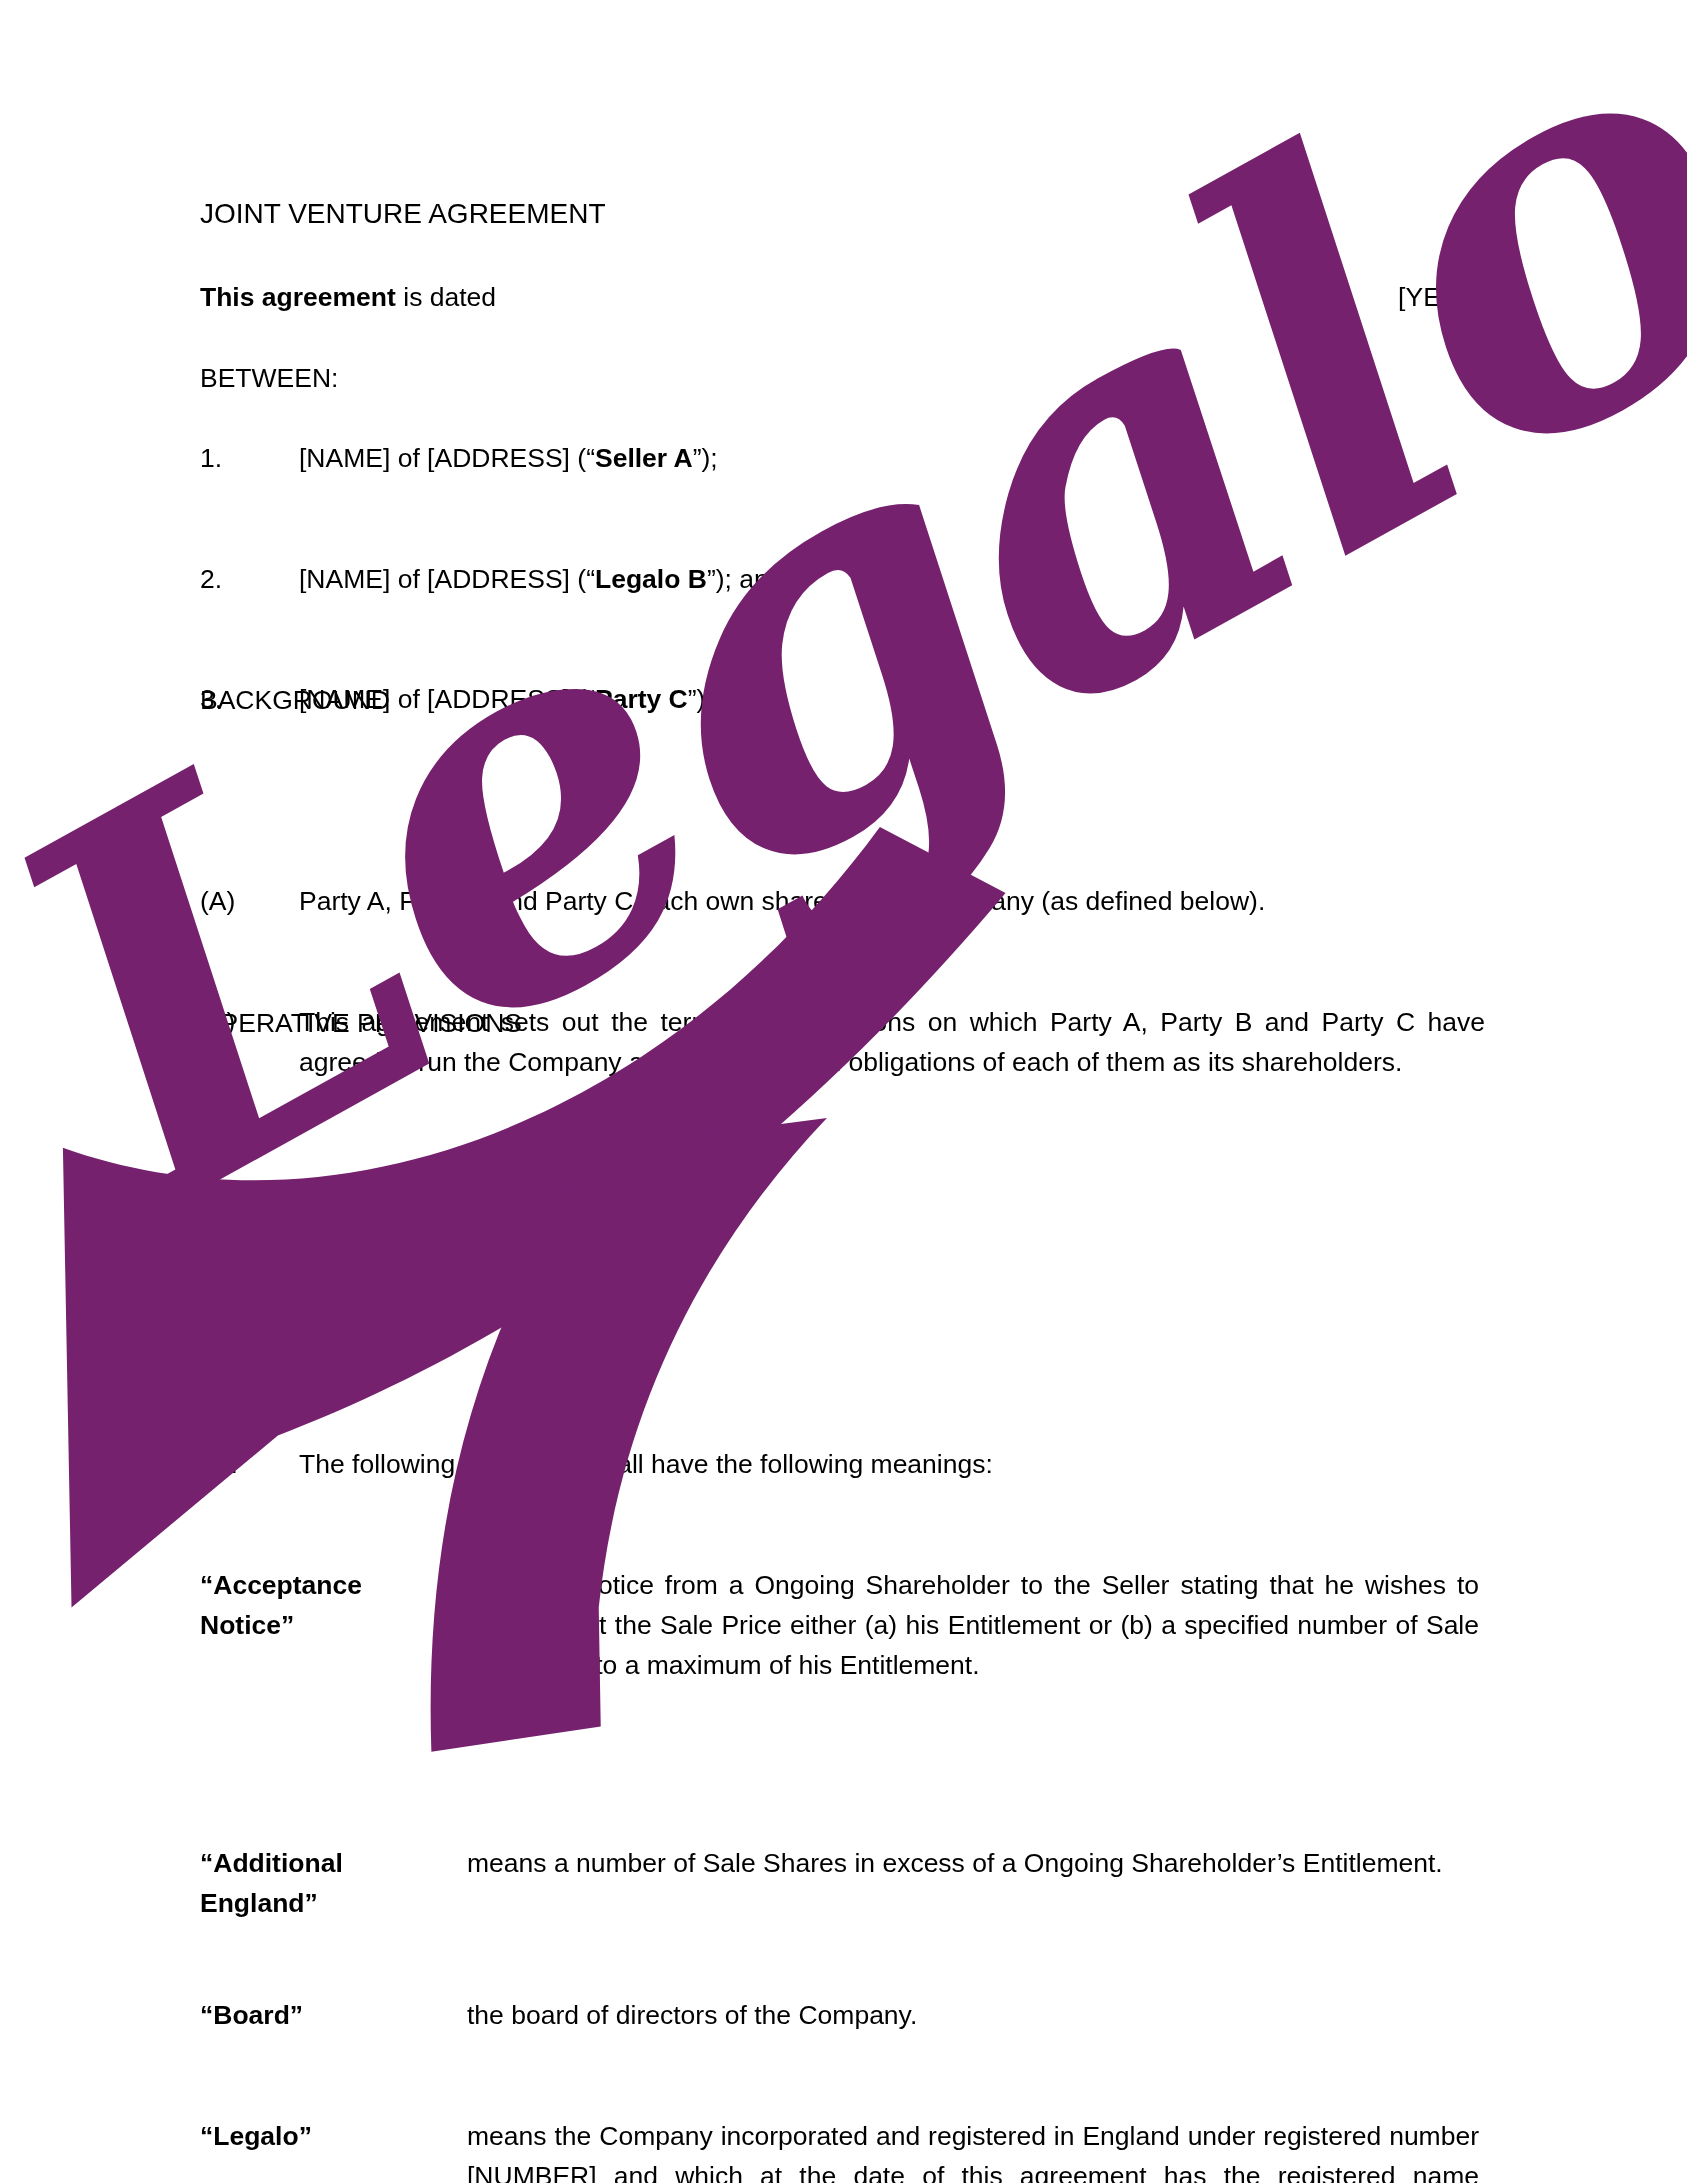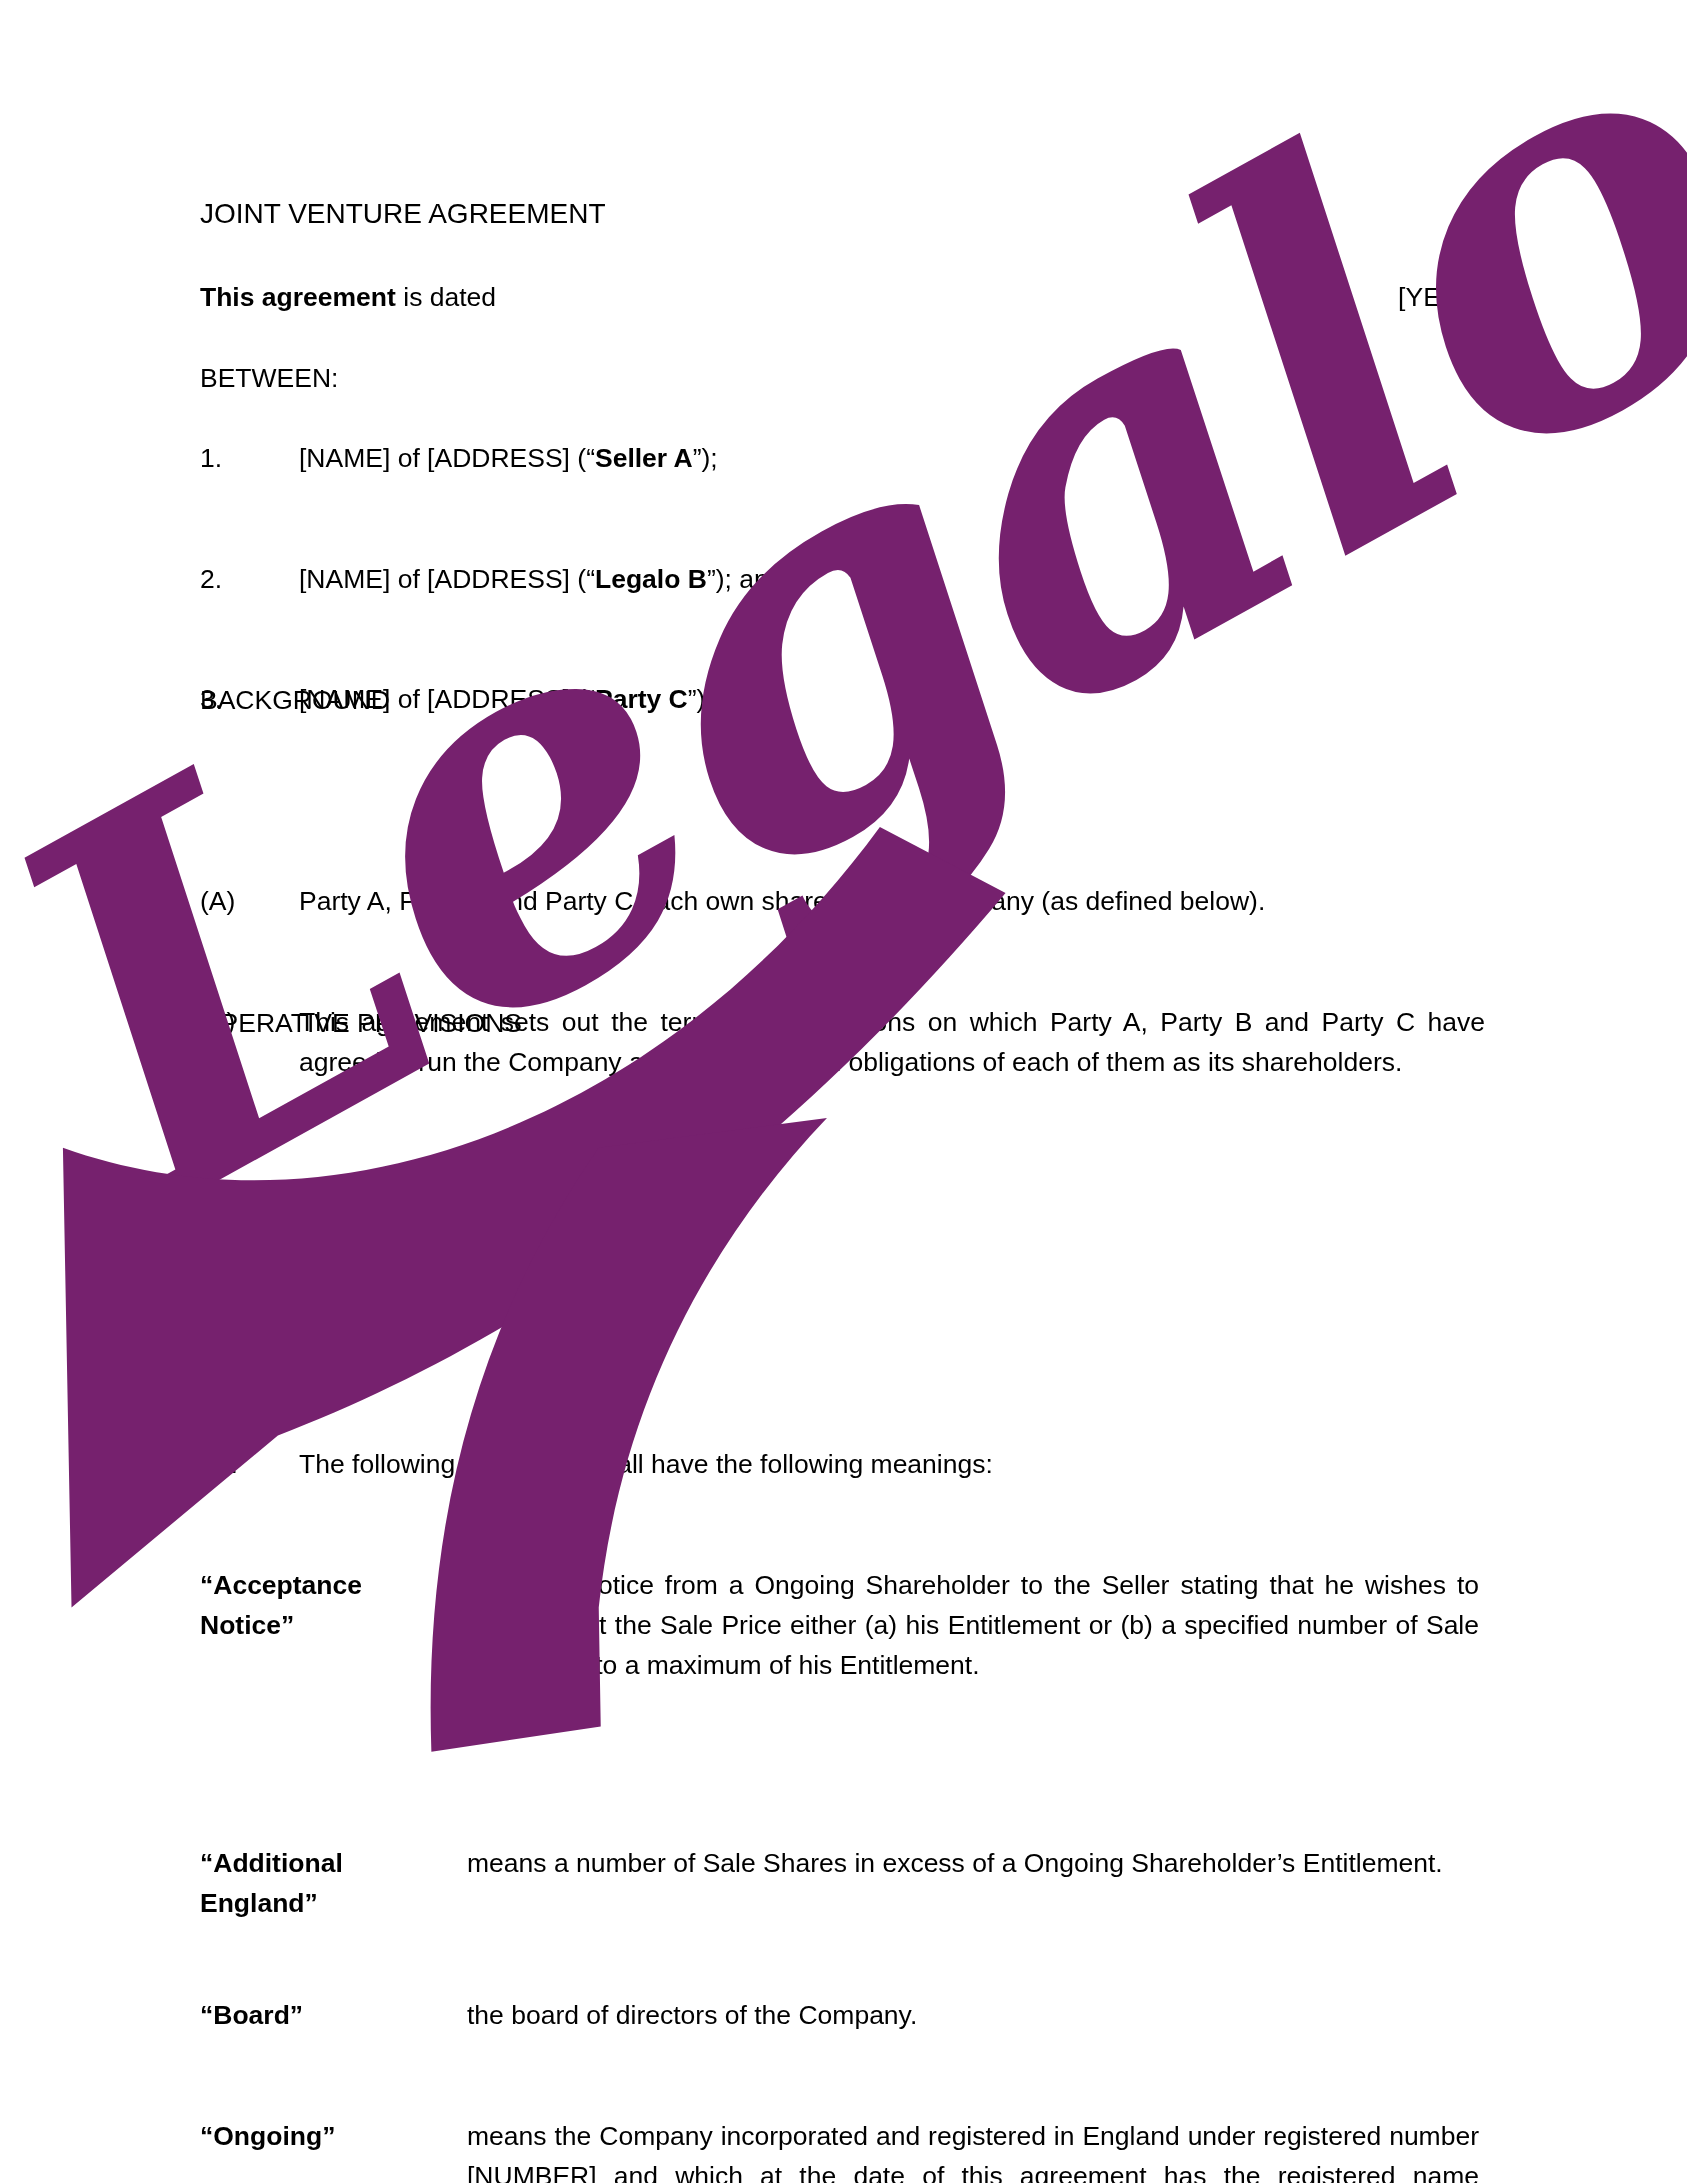--- a/index.html
+++ b/index.html
@@ -106,21 +106,21 @@
         <span class="term">“Additional England”</span>
         <div class="deftext">means a number of Sale Shares in excess of a Ongoing Shareholder’s Entitlement.</div>
       </div>
 
       <div class="block defrow" style="top:1515px">
         <span class="term">“Board”</span>
         <div class="deftext">the board of directors of the Company.</div>
       </div>
 
       <div class="block defrow" style="top:1596px">
-        <span class="term">“Ongoing”</span>
+        <span class="term">“Legalo”</span>
         <div class="deftext">means the Company incorporated and registered in England under registered number [NUMBER] and which at the date of this agreement has the registered name [COMPANY NAME].</div>
       </div>
 
     </div>
   </div>
 
   <div class="watermark" style="color: rgb(118, 33, 110);">Legalo</div>
 
   <svg class="swash" width="1687" height="2183" viewBox="0 0 2550 3300">
     <path d="M 1520 1350

